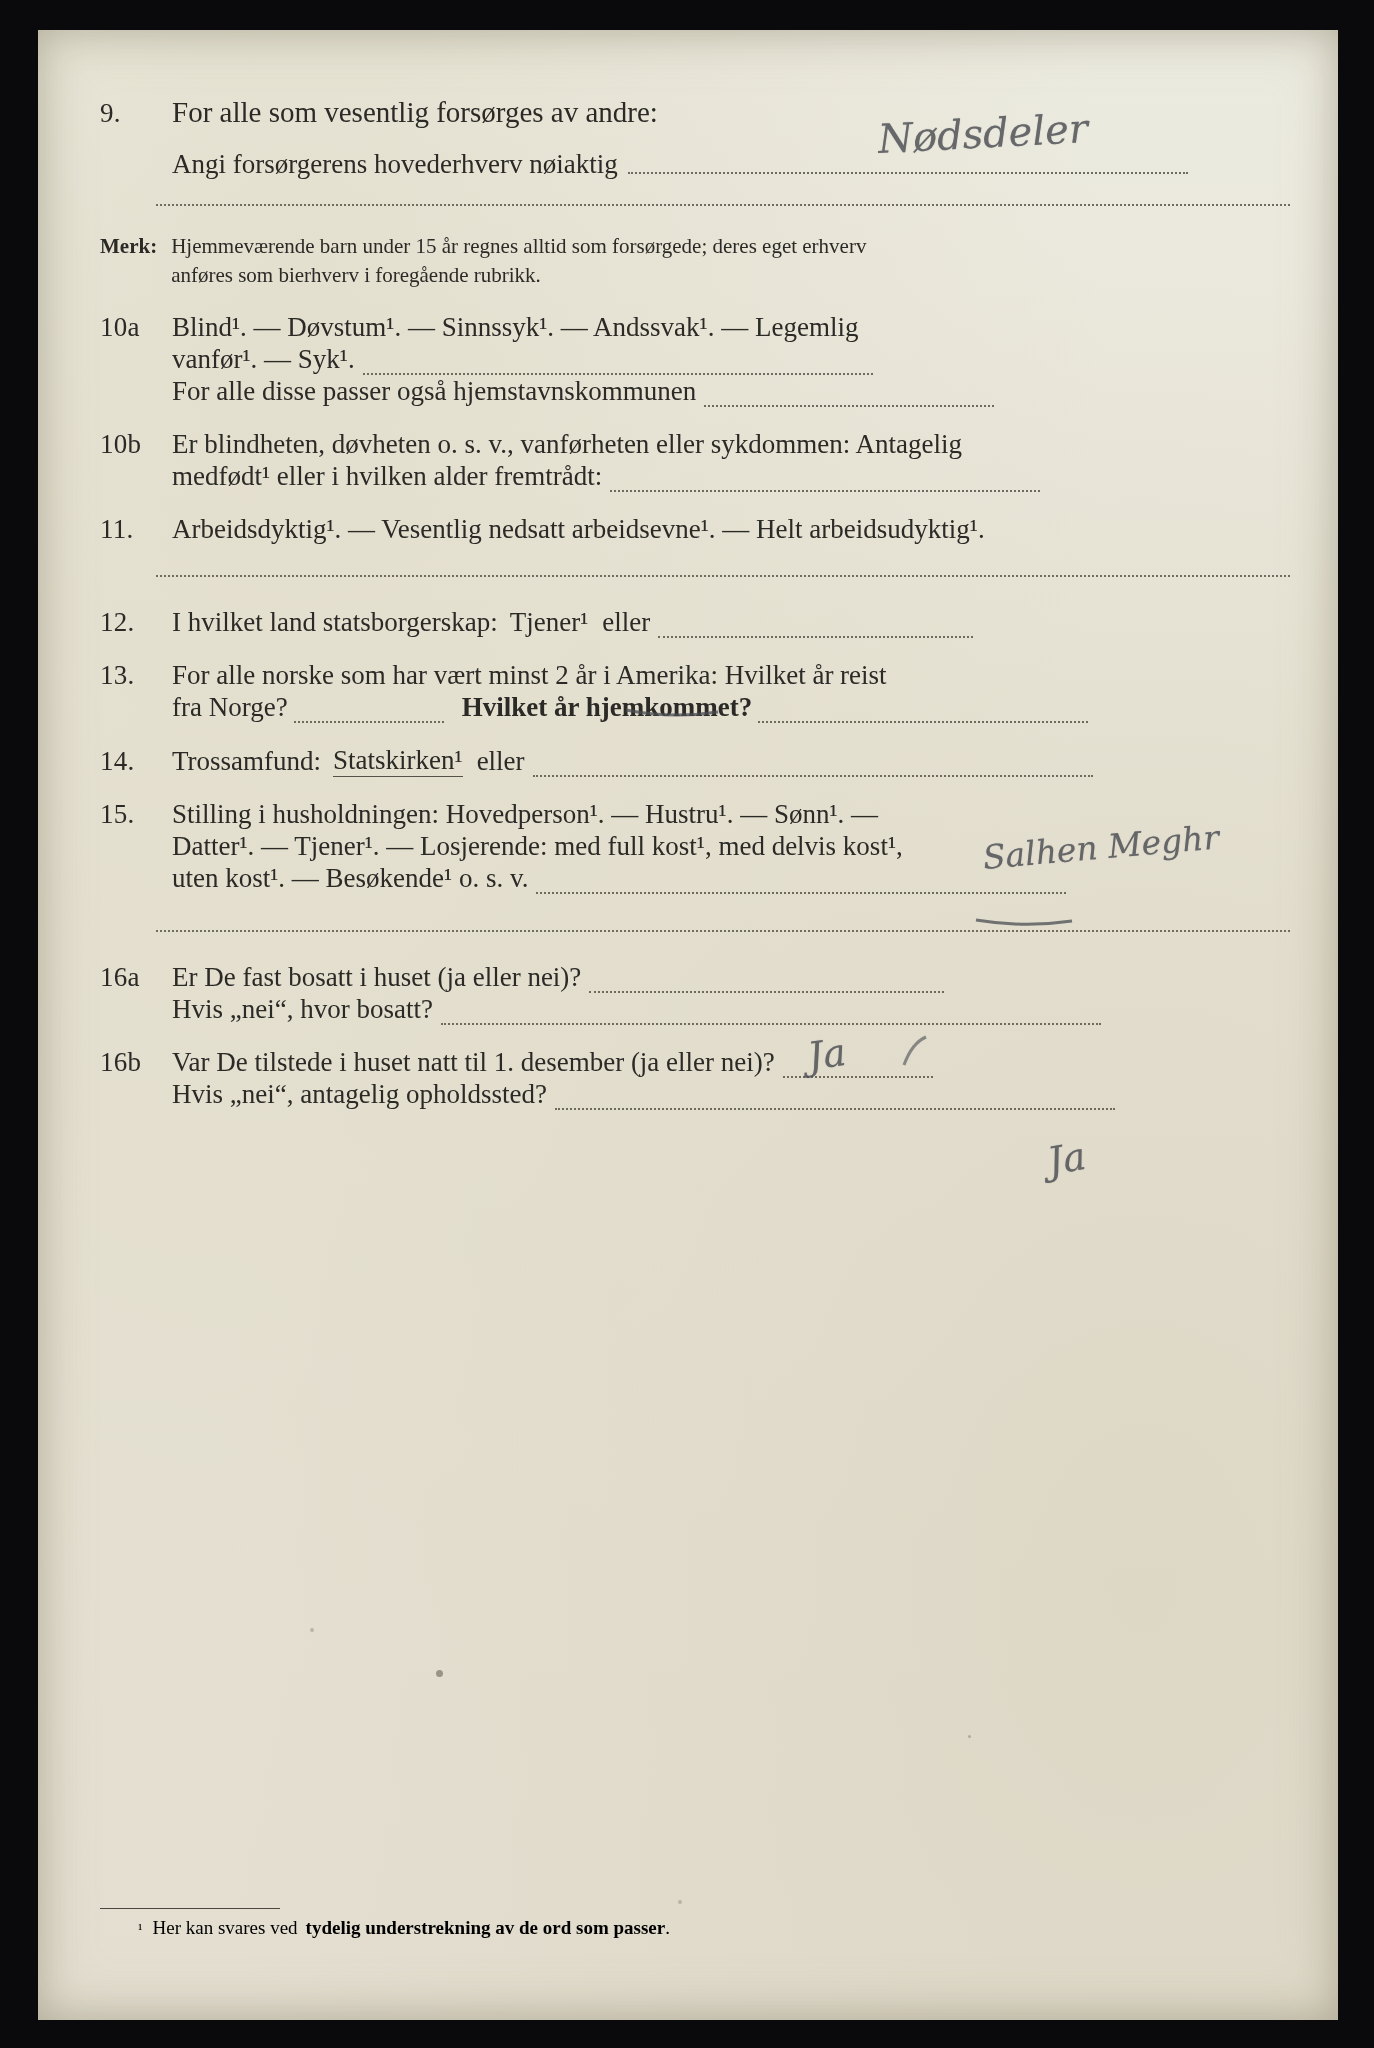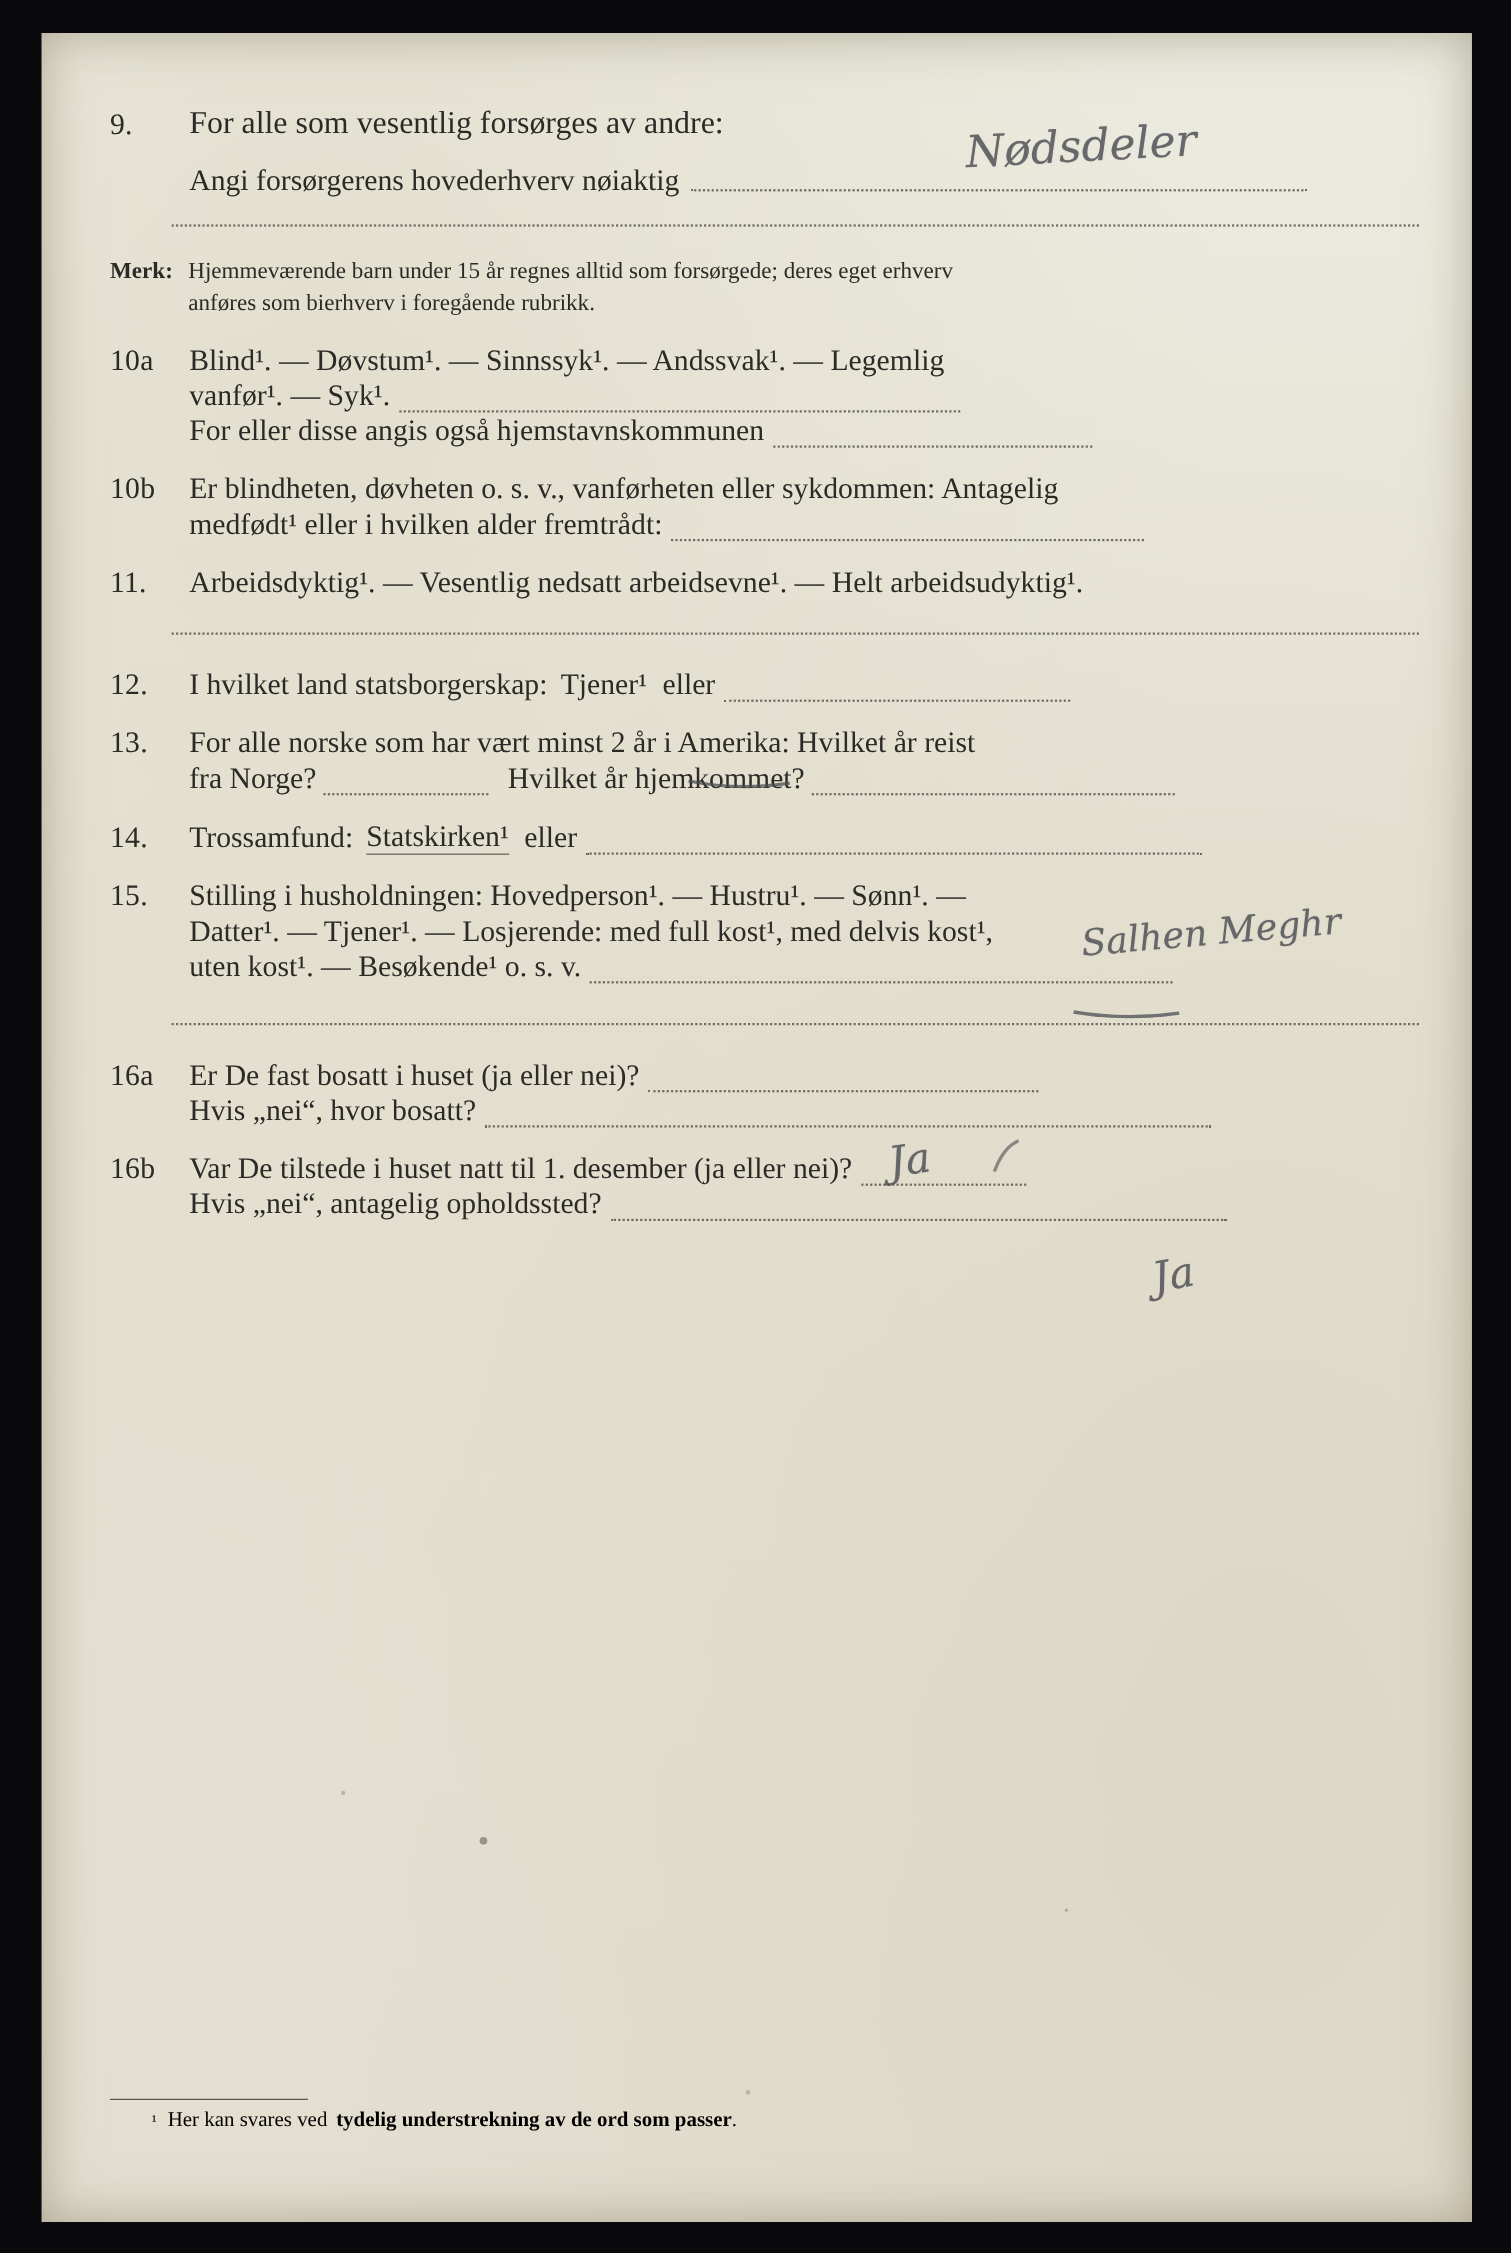--- a/index.html
+++ b/index.html
@@ -171,21 +171,21 @@
           <div class="num">10a</div>
           <div class="txt">Blind¹.  —  Døvstum¹.  —  Sinnssyk¹.  —  Andssvak¹.  —  Legemlig</div>
         </div>
         <div class="row l">
           <div class="num"></div>
           <div class="txt">vanfør¹.  —  Syk¹.</div>
           <span class="dots" style="width:510px; margin-left:8px;"></span>
         </div>
         <div class="row l">
           <div class="num"></div>
-          <div class="txt">For eller disse angis også hjemstavnskommunen</div>
+          <div class="txt">For alle disse passer også hjemstavnskommunen</div>
           <span class="dots" style="width:290px; margin-left:8px;"></span>
         </div>
       </div>
 
       <div class="blk">
         <div class="row">
           <div class="num">10b</div>
           <div class="txt">Er blindheten, døvheten o. s. v., vanførheten eller sykdommen: Antagelig</div>
         </div>
         <div class="row l">
@@ -216,21 +216,21 @@
 
       <div class="blk">
         <div class="row">
           <div class="num">13.</div>
           <div class="txt">For alle norske som har vært minst 2 år i Amerika:  Hvilket år reist</div>
         </div>
         <div class="row l">
           <div class="num"></div>
           <div class="txt">fra Norge?</div>
           <span class="dots" style="width:150px; margin-left:6px;"></span>
-          <div class="txt" style="margin-left:18px;">Hvilket år hjemkommet?</div>
+          <div class="txt" style="margin-left:18px;font-weight:bold;">Hvilket år hjemkommet?</div>
           <span class="dots" style="width:330px; margin-left:6px;"></span>
         </div>
       </div>
 
       <div class="blk">
         <div class="row">
           <div class="num">14.</div>
           <div class="txt">Trossamfund:</div>
           <div class="txt" style="margin-left:12px; border-bottom:1.6px solid #55524a;">Statskirken¹</div>
           <div class="txt" style="margin-left:14px;">eller</div>

